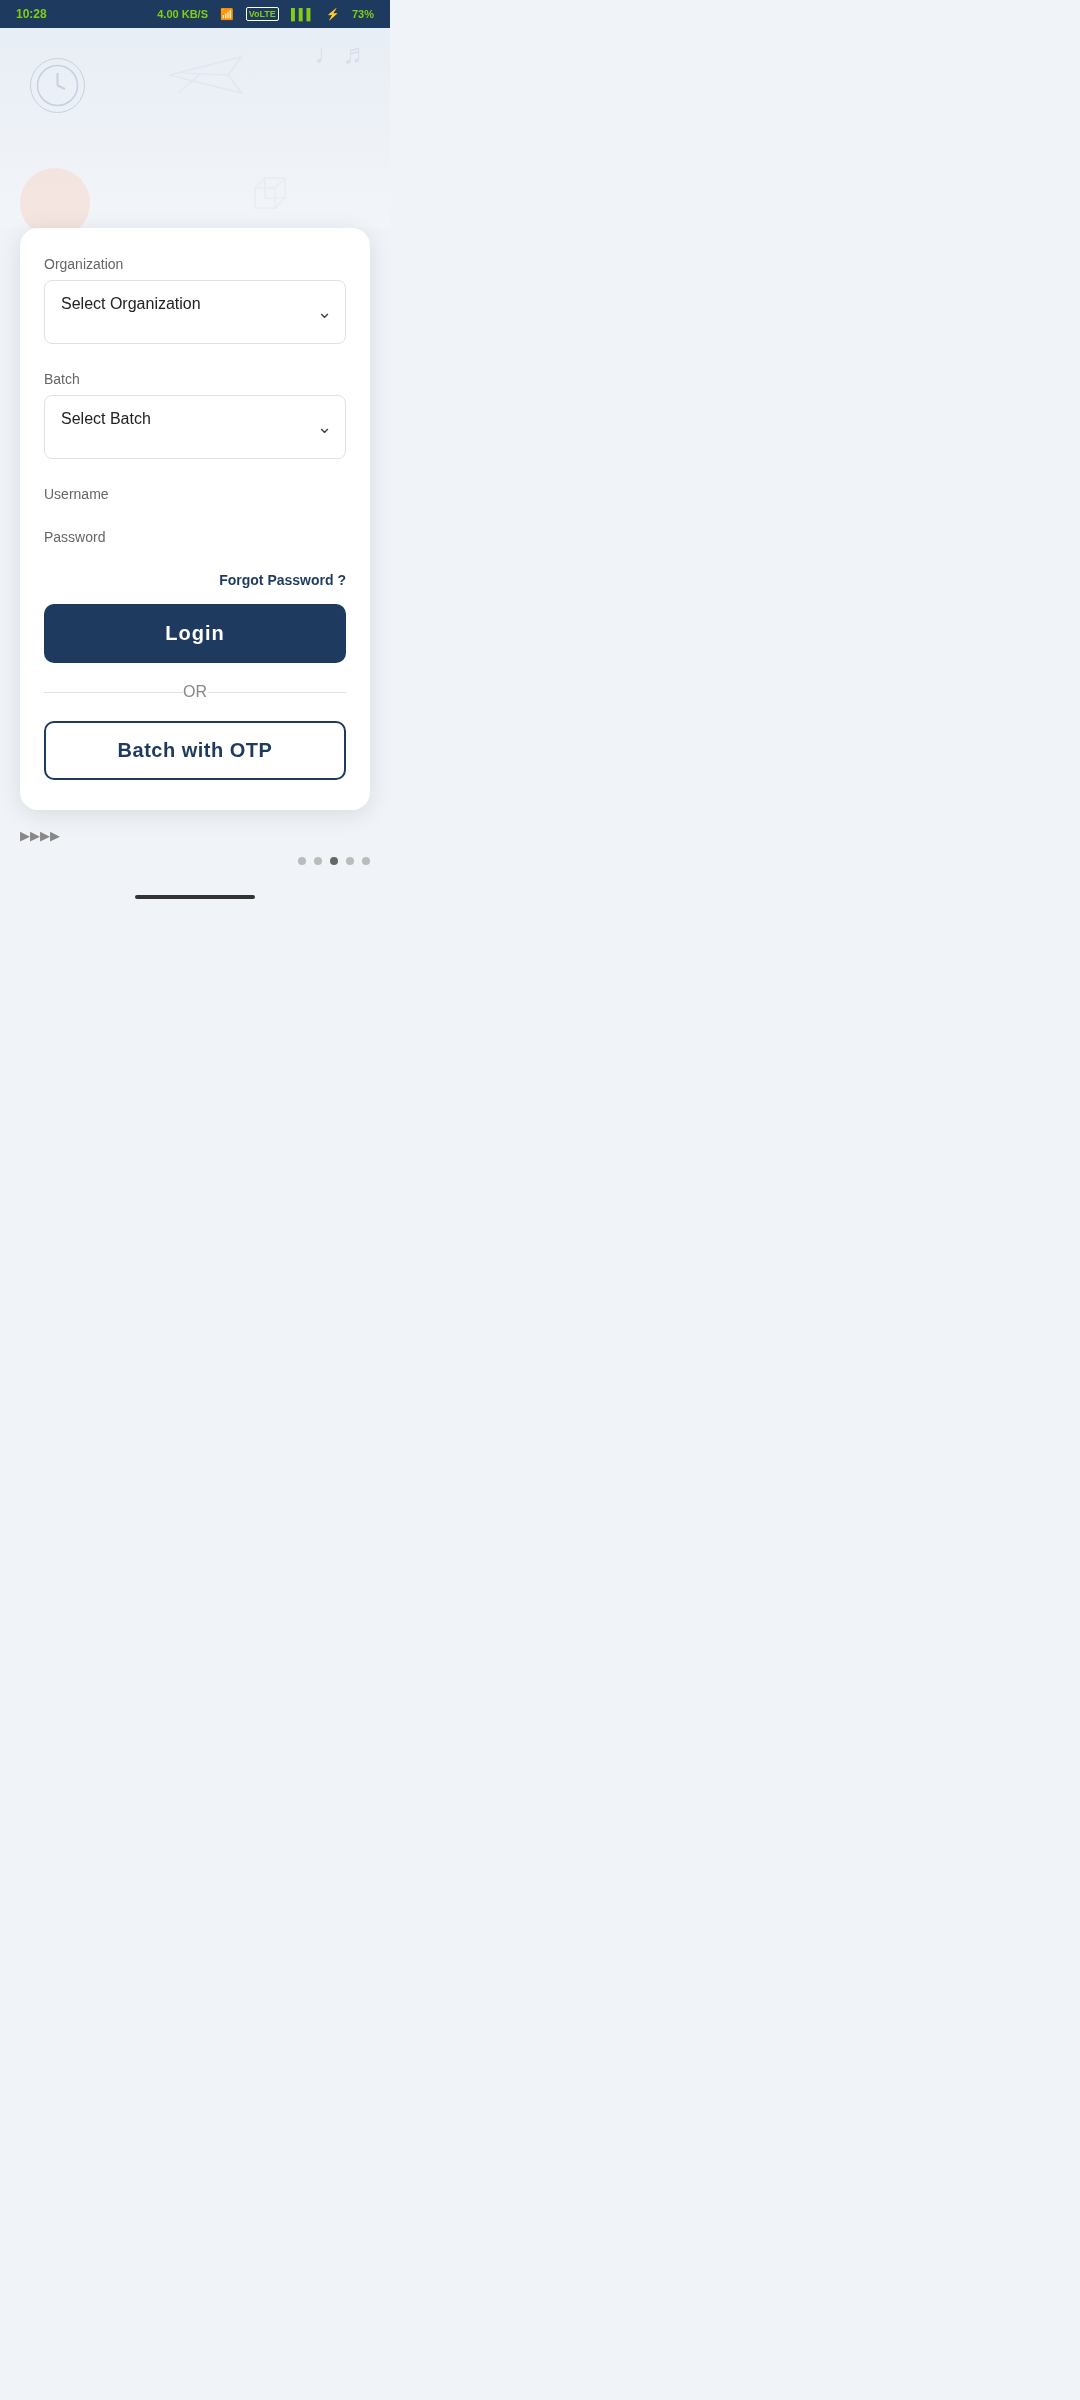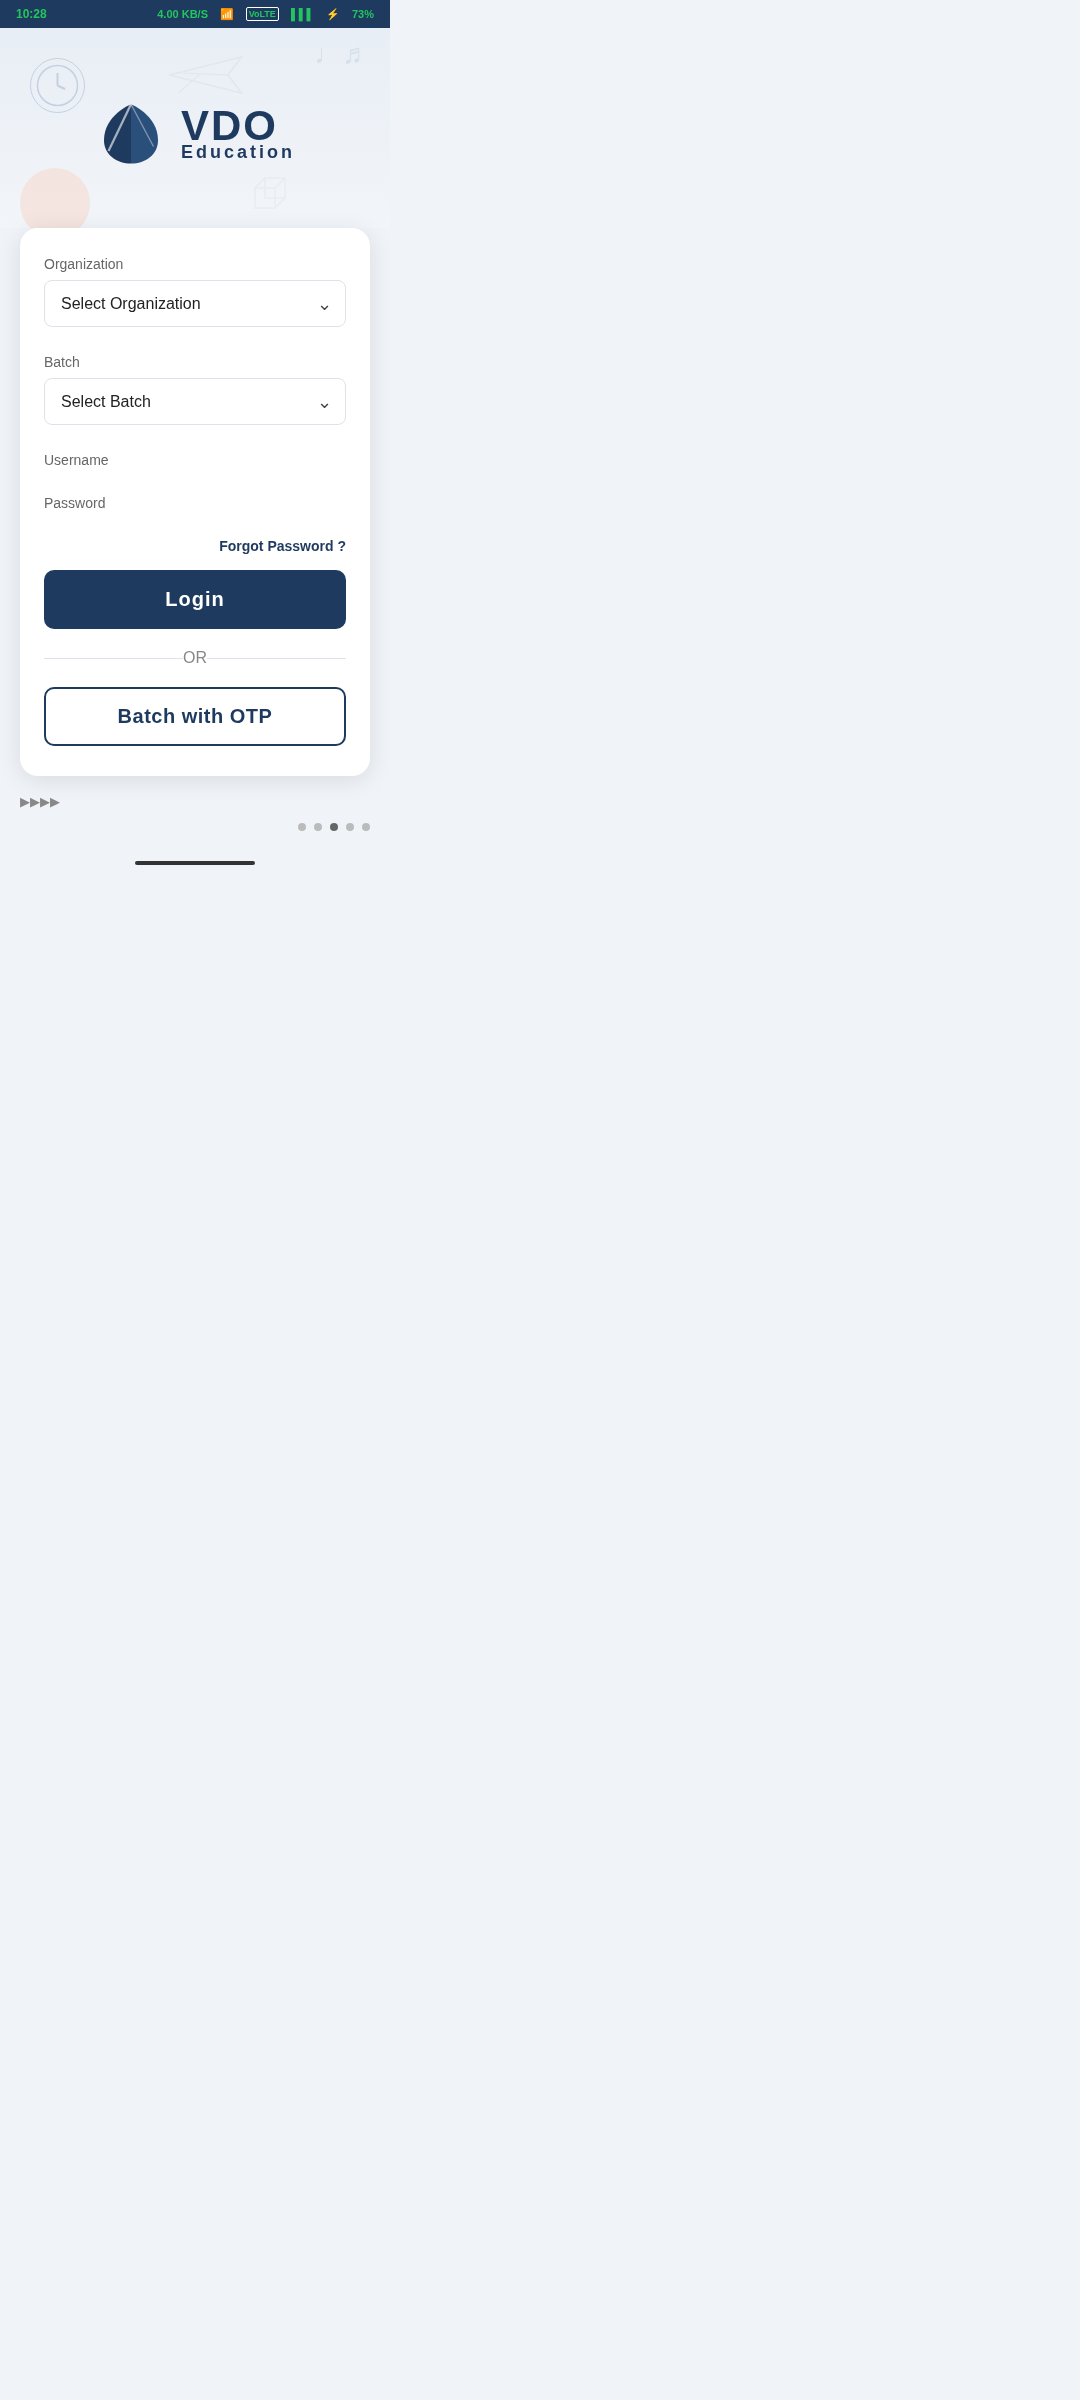--- a/index.html
+++ b/index.html
@@ -9,21 +9,21 @@
       min-height: 864px;
       background: #f0f4f8;
       font-family: 'Segoe UI', Arial, sans-serif;
       overflow-x: hidden;
       position: relative;
     }
 
     
     .status-bar {
       background: #1e3a5f;
-      color: #22c55e;
+      color: #84cc16;
       display: flex;
       justify-content: space-between;
       align-items: center;
       padding: 6px 16px;
       font-size: 12px;
       font-weight: 600;
       height: 28px;
     }
     .status-bar-right {
       display: flex;
@@ -104,21 +104,21 @@
     }
 
     .dropdown-wrapper {
       position: relative;
     }
 
     .dropdown-wrapper select {
       width: 100%;
       border: 1.5px solid #dde3ea;
       border-radius: 8px;
-      padding: 14px 40px 14px 16px;
+      padding: 14px 40px 31px 16px;
       font-size: 16px;
       color: #222;
       background: white;
       appearance: none;
       -webkit-appearance: none;
       cursor: pointer;
       outline: none;
     }
 
     .dropdown-chevron {
@@ -311,34 +311,20 @@
   <span class="deco-music" style="top:10px;right:20px;">♩♬</span>
 
   <svg class="deco-cube" style="bottom:15px;right:100px;width:40px;" viewBox="0 0 40 40">
     <rect x="5" y="15" width="20" height="20" stroke="#c5d0e0" stroke-width="1.5" fill="none"></rect>
     <rect x="15" y="5" width="20" height="20" stroke="#c5d0e0" stroke-width="1.5" fill="none"></rect>
     <line x1="5" y1="15" x2="15" y2="5" stroke="#c5d0e0" stroke-width="1.5"></line>
     <line x1="25" y1="15" x2="35" y2="5" stroke="#c5d0e0" stroke-width="1.5"></line>
     <line x1="25" y1="35" x2="35" y2="25" stroke="#c5d0e0" stroke-width="1.5"></line>
   </svg>
 
-  <div class="logo-area">
-    <svg class="logo-icon" viewBox="0 0 80 80">
-
-      <path d="M40 8 C40 8 10 20 10 48 C10 64 24 74 40 74 C40 74 40 8 40 8 Z" fill="#1e3a5f"></path>
-      <path d="M40 8 C40 8 70 20 70 48 C70 64 56 74 40 74 C40 74 40 8 40 8 Z" fill="#2a4f7a"></path>
-
-      <line x1="40" y1="8" x2="15" y2="60" stroke="white" stroke-width="2.5" opacity="0.6"></line>
-      <line x1="40" y1="8" x2="65" y2="55" stroke="white" stroke-width="1.5" opacity="0.4"></line>
-    </svg>
-    <div class="logo-text">
-      <span class="logo-vdo">VDO</span>
-      <span class="logo-education">Education</span>
-    </div>
-  </div>
 </div>
 
 <div class="card">
 
   
   <div class="field-group">
     <div class="field-label">Organization</div>
     <div class="dropdown-wrapper">
       <select>
         <option value="">Select Organization</option>

